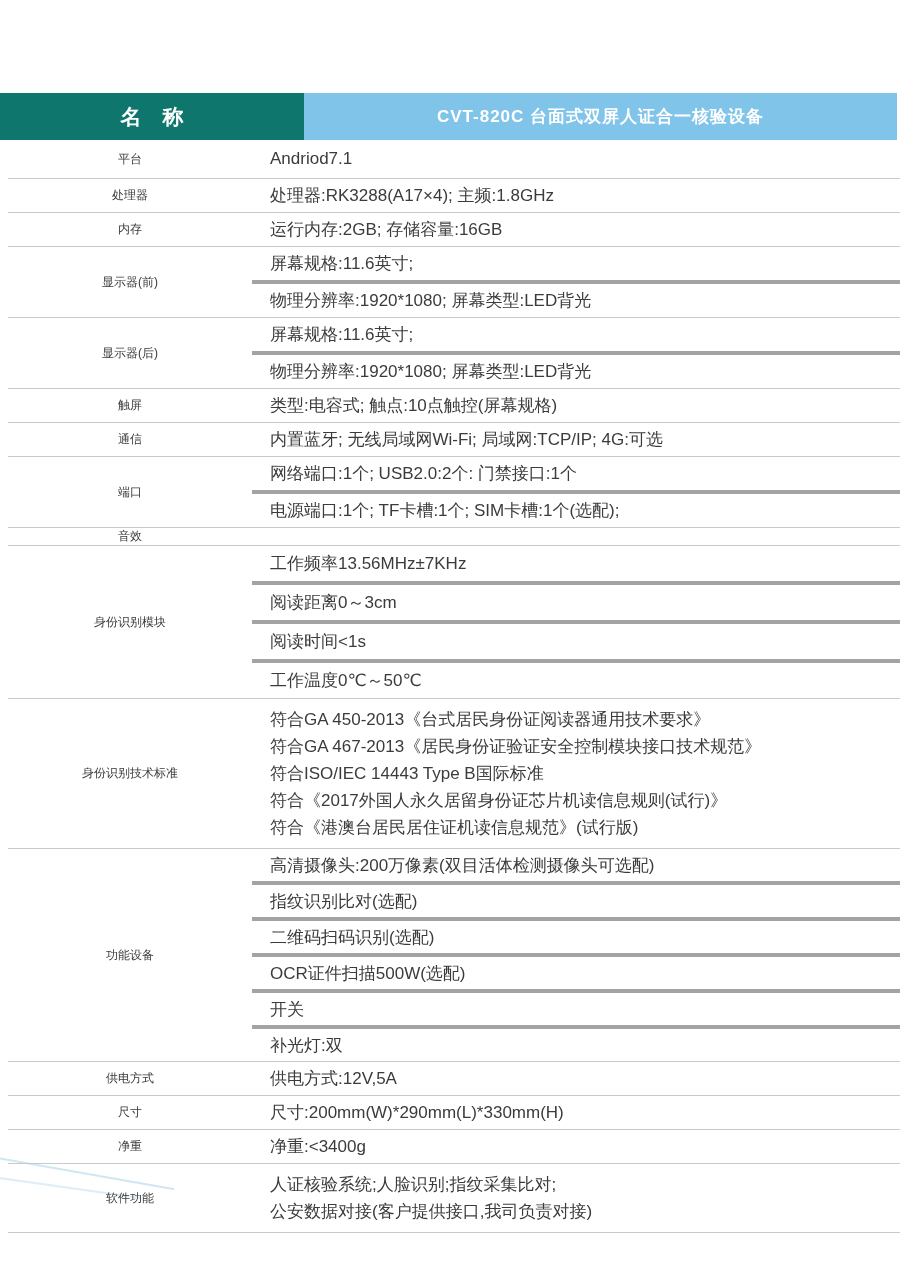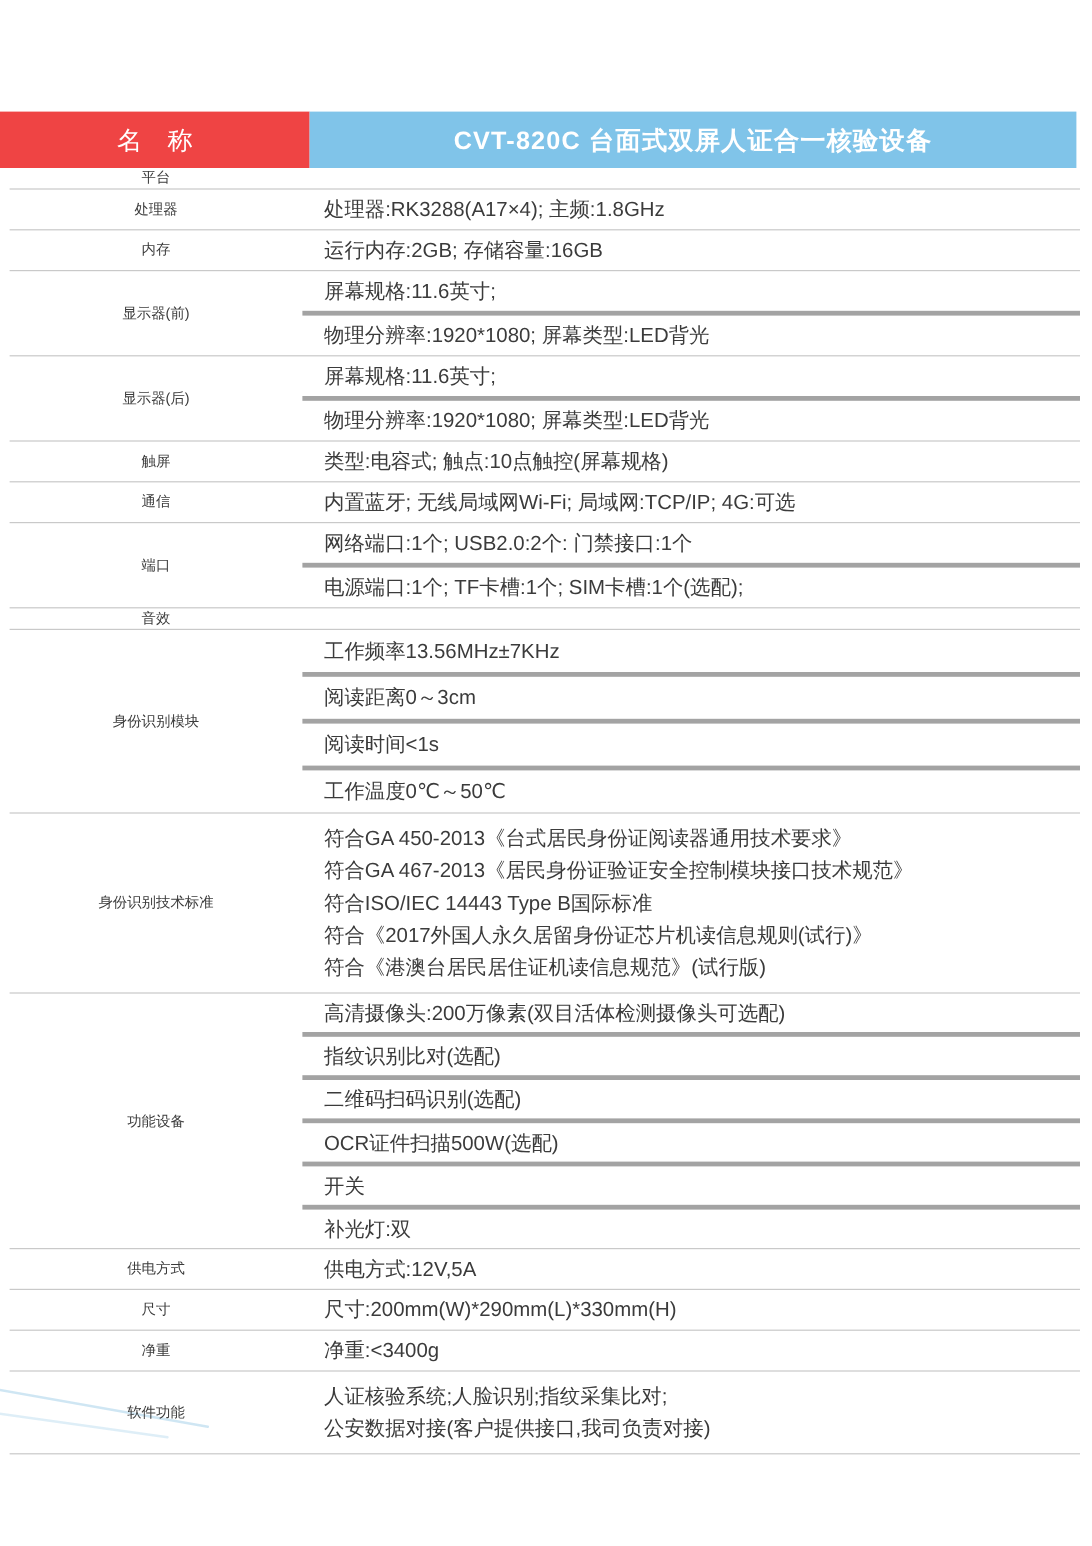--- a/index.html
+++ b/index.html
@@ -9,26 +9,26 @@
   .page{position:absolute;inset:0;background:#ffffff;}
 
   
   .deco-line{position:absolute;height:2px;background:rgba(168,210,233,0.55);
              transform-origin:left center;border-radius:2px;}
   .deco-line.l1{left:-8px;top:1156px;width:185px;transform:rotate(10deg);}
   .deco-line.l2{left:-8px;top:1176px;width:150px;transform:rotate(8deg);opacity:.7;}
 
   
   .header{position:absolute;top:93px;left:0;width:897px;height:47px;display:flex;}
-  .header-name{width:258px;background:#ef4444;color:#fff;display:flex;
+  .header-name{width:304px;background:#0f766e;color:#fff;display:flex;
                align-items:center;justify-content:center;
-               font-size:21px;font-weight:normal;}
+               font-size:21px;font-weight:bold;}
   .header-title{flex:1;background:#80c4e9;color:#fff;display:flex;
                 align-items:center;justify-content:center;
-                font-size:21px;font-weight:bold;letter-spacing:1px;}
+                font-size:17px;font-weight:bold;letter-spacing:1px;}
 
   
   .table{position:absolute;top:140px;left:8px;width:892px;}
   .row{display:flex;align-items:stretch;border-bottom:1px solid #c9c9c9;}
   .row-label{width:244px;display:flex;align-items:center;justify-content:center;
              font-size:12px;color:#3b3b3b;text-align:center;}
   .row-values{flex:1;display:flex;flex-direction:column;justify-content:center;}
   .sub-value{display:flex;align-items:center;min-height:33px;
              border-bottom:4px solid #a3a3a3;
              font-size:17px;color:#3b3b3b;padding-left:18px;}
@@ -48,20 +48,23 @@
   <div class="deco-line l2"></div>
 
   <div class="header">
     <div class="header-name">名　称</div>
     <div class="header-title">CVT-820C 台面式双屏人证合一核验设备</div>
   </div>
 
   <div class="table">
       <div class="row h38">
         <div class="row-label">平台</div>
+        <div class="row-values">
+          <div class="sub-value">Andriod7.1</div>
+        </div>
       </div>
       <div class="row">
         <div class="row-label">处理器</div>
         <div class="row-values">
           <div class="sub-value">处理器:RK3288(A17×4); 主频:1.8GHz</div>
         </div>
       </div>
       <div class="row">
         <div class="row-label">内存</div>
         <div class="row-values">

